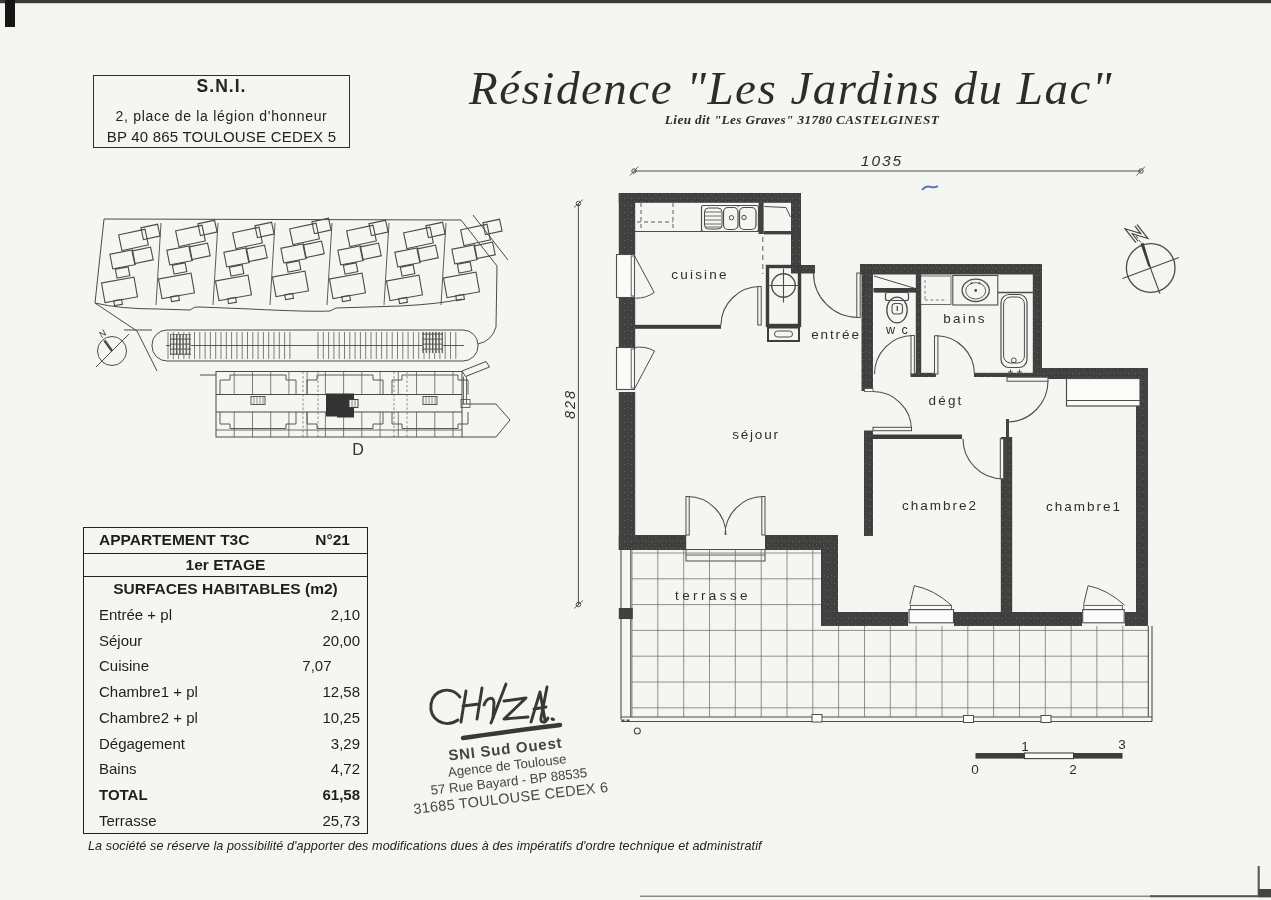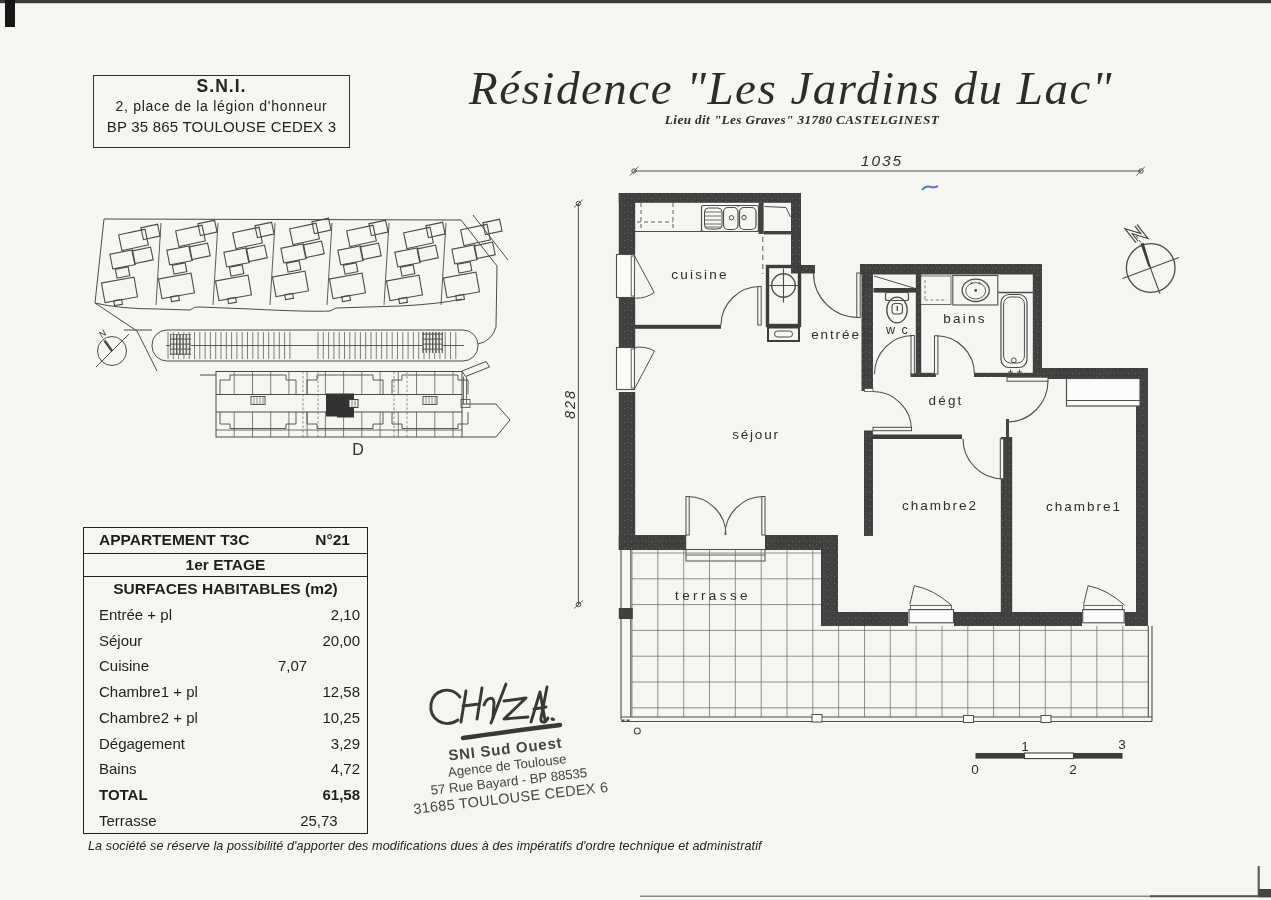--- a/index.html
+++ b/index.html
@@ -425,22 +425,22 @@
 <path d="M531 722 L540 692 L545 720 M534 709 L546 707"></path>
 <path d="M547 687 L541 718 C540 723 545 724 548 718"></path>
 <path d="M552 719 l1.5 0.5"></path>
 <path d="M463 738 C495 733 530 729 560 725" stroke-width="4.4"></path>
 </g>
 </g>
 </svg>
 
 <div class="abs" style="left:93px;top:75px;width:255px;height:71px;border:1.6px solid #2e2e2e;text-align:center;color:#222">
 <div style="font-size:17.5px;font-weight:bold;letter-spacing:1px;">S.N.I.</div>
-<div style="font-size:14px;margin-top:1px;letter-spacing:0.7px">2, place de la légion d'honneur</div>
-<div style="font-size:15px;margin-top:4px;letter-spacing:0.2px">BP 35 865 TOULOUSE CEDEX 3</div>
+<div style="font-size:14px;margin-top:11px;letter-spacing:0.7px">2, place de la légion d'honneur</div>
+<div style="font-size:15px;margin-top:4px;letter-spacing:0.2px">BP 40 865 TOULOUSE CEDEX 5</div>
 </div>
 
 <div class="abs" style="left:441px;top:61px;width:700px;text-align:center;font-family:'Liberation Serif',serif;font-style:italic;font-size:47px;color:#2c2c2c;letter-spacing:1.5px;white-space:nowrap">Résidence "Les Jardins du Lac"</div>
 
 <div class="abs" style="left:552px;top:112px;width:500px;text-align:center;font-family:'Liberation Serif',serif;font-style:italic;font-weight:bold;font-size:13.2px;color:#2c2c2c;letter-spacing:0.4px;white-space:nowrap">Lieu dit "Les Graves" 31780 CASTELGINEST</div>
 
 <div class="lbl" style="left:700px;top:274px;transform:translate(-50%,-50%);font-size:13.5px;letter-spacing:2.2px">cuisine</div>
 
 <div class="lbl" style="left:836px;top:334px;transform:translate(-50%,-50%);font-size:13.5px;letter-spacing:1.9px">entrée</div>
 
@@ -486,21 +486,21 @@
 <tr style="height:22px">
           <td style="padding-left:15px;font-weight:normal">Entrée + pl</td>
           <td style="text-align:right;padding-right:7px;font-weight:normal">2,10</td>
         </tr>
 <tr style="height:22px">
           <td style="padding-left:15px;font-weight:normal">Séjour</td>
           <td style="text-align:right;padding-right:7px;font-weight:normal">20,00</td>
         </tr>
 <tr style="height:22px">
           <td style="padding-left:15px;font-weight:normal">Cuisine</td>
-          <td style="text-align:left;padding-right:11px;font-weight:normal">7,07</td>
+          <td style="text-align:center;padding-right:11px;font-weight:normal">7,07</td>
         </tr>
 <tr style="height:22px">
           <td style="padding-left:15px;font-weight:normal">Chambre1 + pl</td>
           <td style="text-align:right;padding-right:7px;font-weight:normal">12,58</td>
         </tr>
 <tr style="height:22px">
           <td style="padding-left:15px;font-weight:normal">Chambre2 + pl</td>
           <td style="text-align:right;padding-right:7px;font-weight:normal">10,25</td>
         </tr>
 <tr style="height:22px">
@@ -510,21 +510,21 @@
 <tr style="height:22px">
           <td style="padding-left:15px;font-weight:normal">Bains</td>
           <td style="text-align:right;padding-right:7px;font-weight:normal">4,72</td>
         </tr>
 <tr style="height:22px">
           <td style="padding-left:15px;font-weight:bold">TOTAL</td>
           <td style="text-align:right;padding-right:7px;font-weight:bold">61,58</td>
         </tr>
 <tr style="height:22px">
           <td style="padding-left:15px;font-weight:normal">Terrasse</td>
-          <td style="text-align:center;padding-right:7px;font-weight:normal">25,73</td>
+          <td style="text-align:right;padding-right:7px;font-weight:normal">25,73</td>
         </tr>
 </tbody>
     </table>
 
 <div class="abs" style="left:88px;top:839px;font-size:12.6px;font-style:italic;color:#222;letter-spacing:0.1px">La société se réserve la possibilité d'apporter des modifications dues à des impératifs d'ordre technique et administratif</div>
 
 <div class="abs" style="left:398px;top:740px;width:220px;text-align:center;color:#454545;transform:rotate(-6.5deg)">
 <div style="font-size:15px;font-weight:bold;letter-spacing:0.8px">SNI Sud Ouest</div>
 <div style="font-size:13.2px;margin-top:1px">Agence de Toulouse</div>
 <div style="font-size:13.2px;margin-top:1px">57 Rue Bayard - BP 88535</div>

